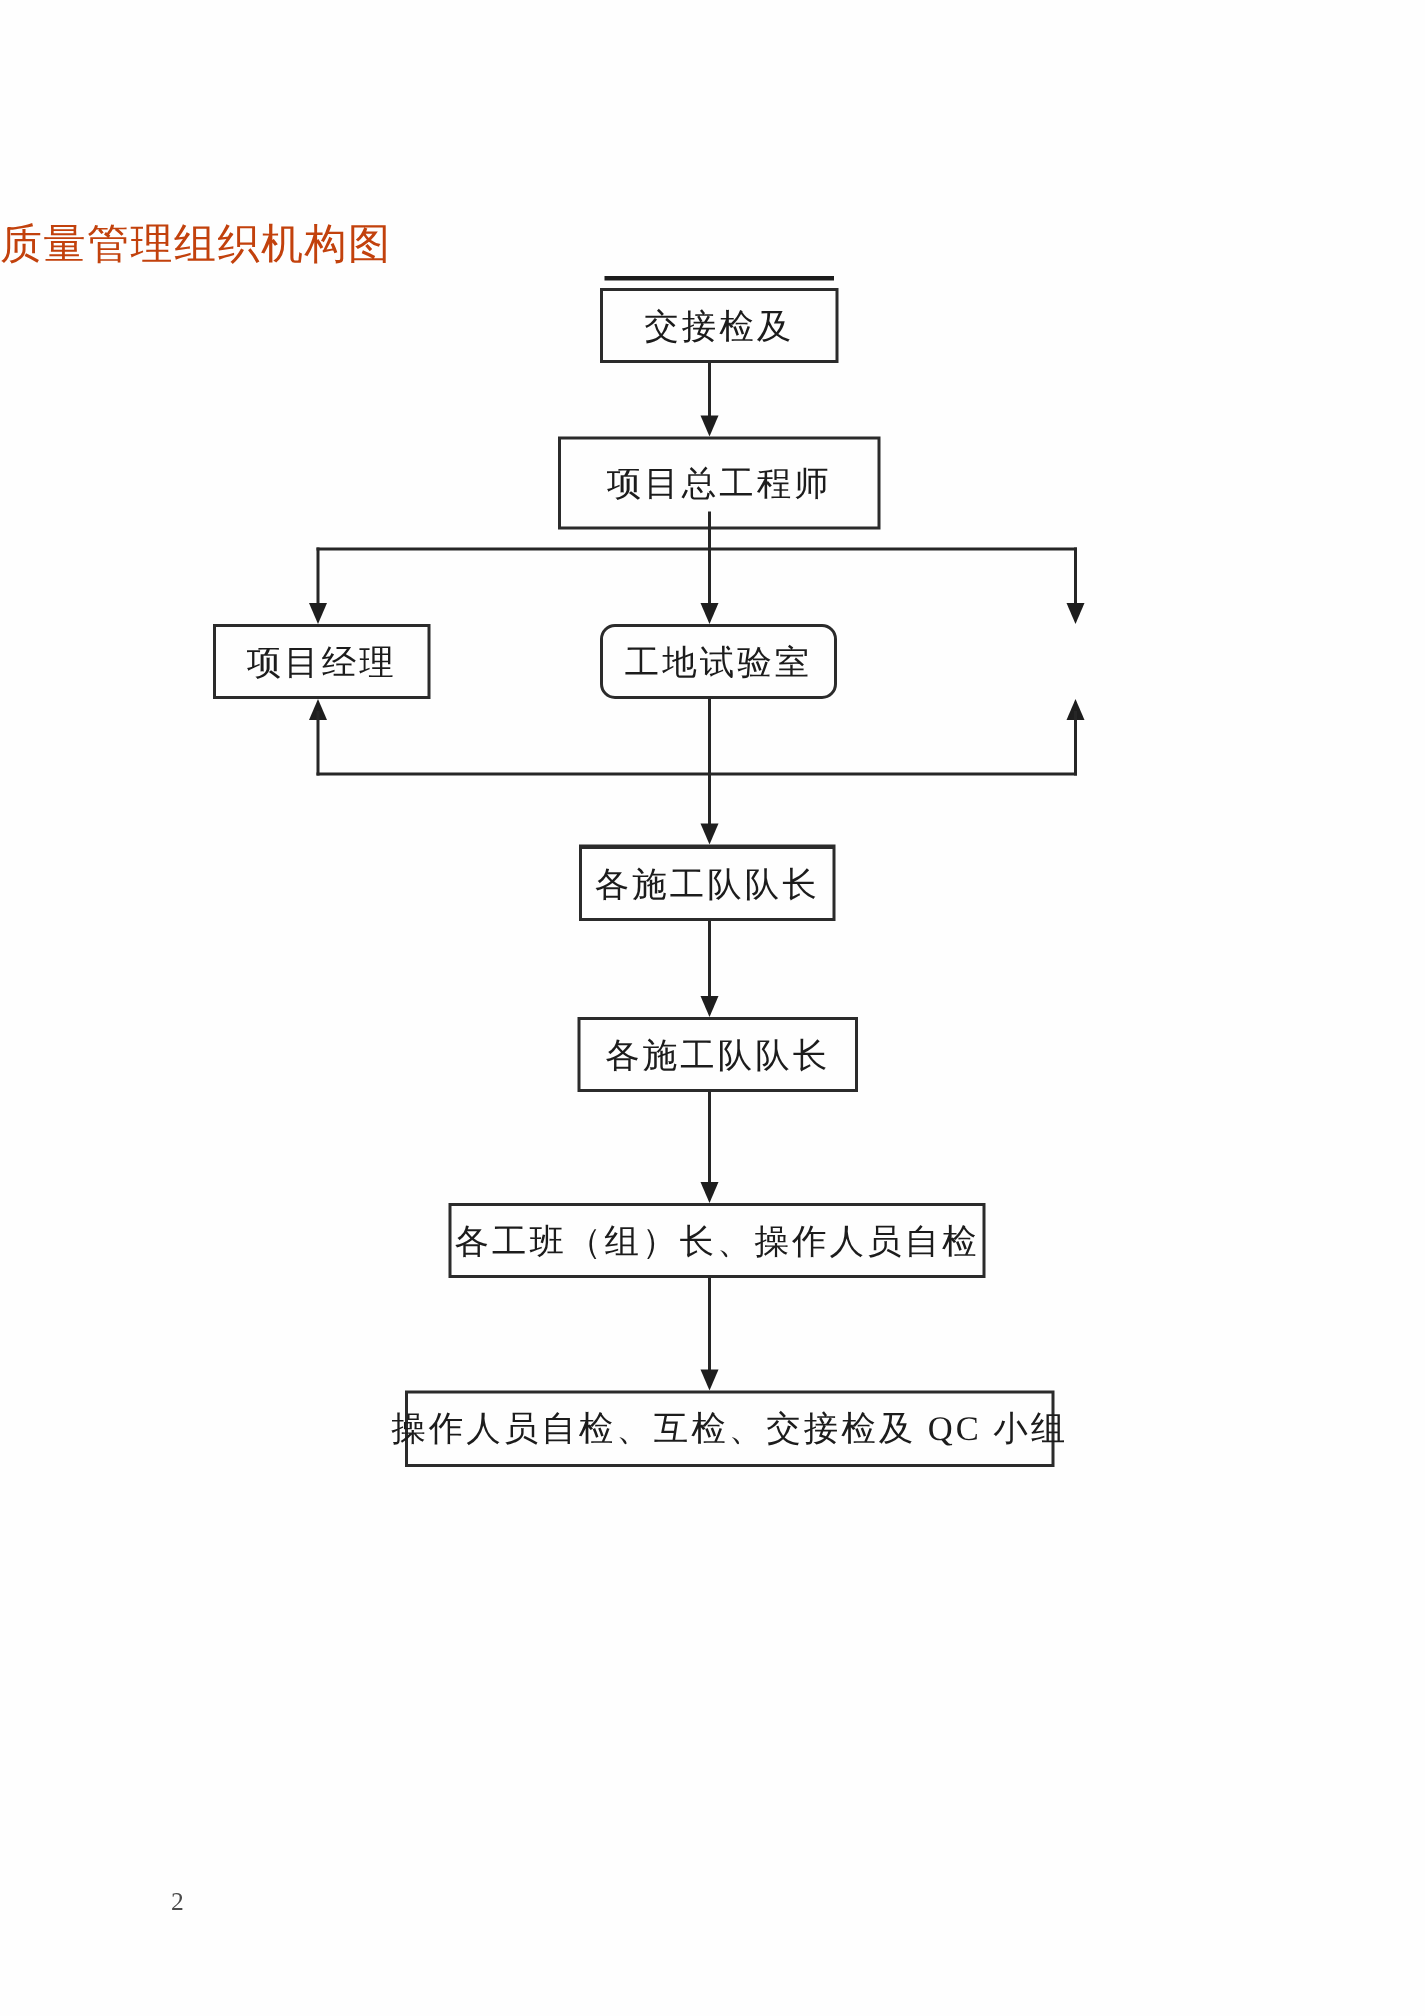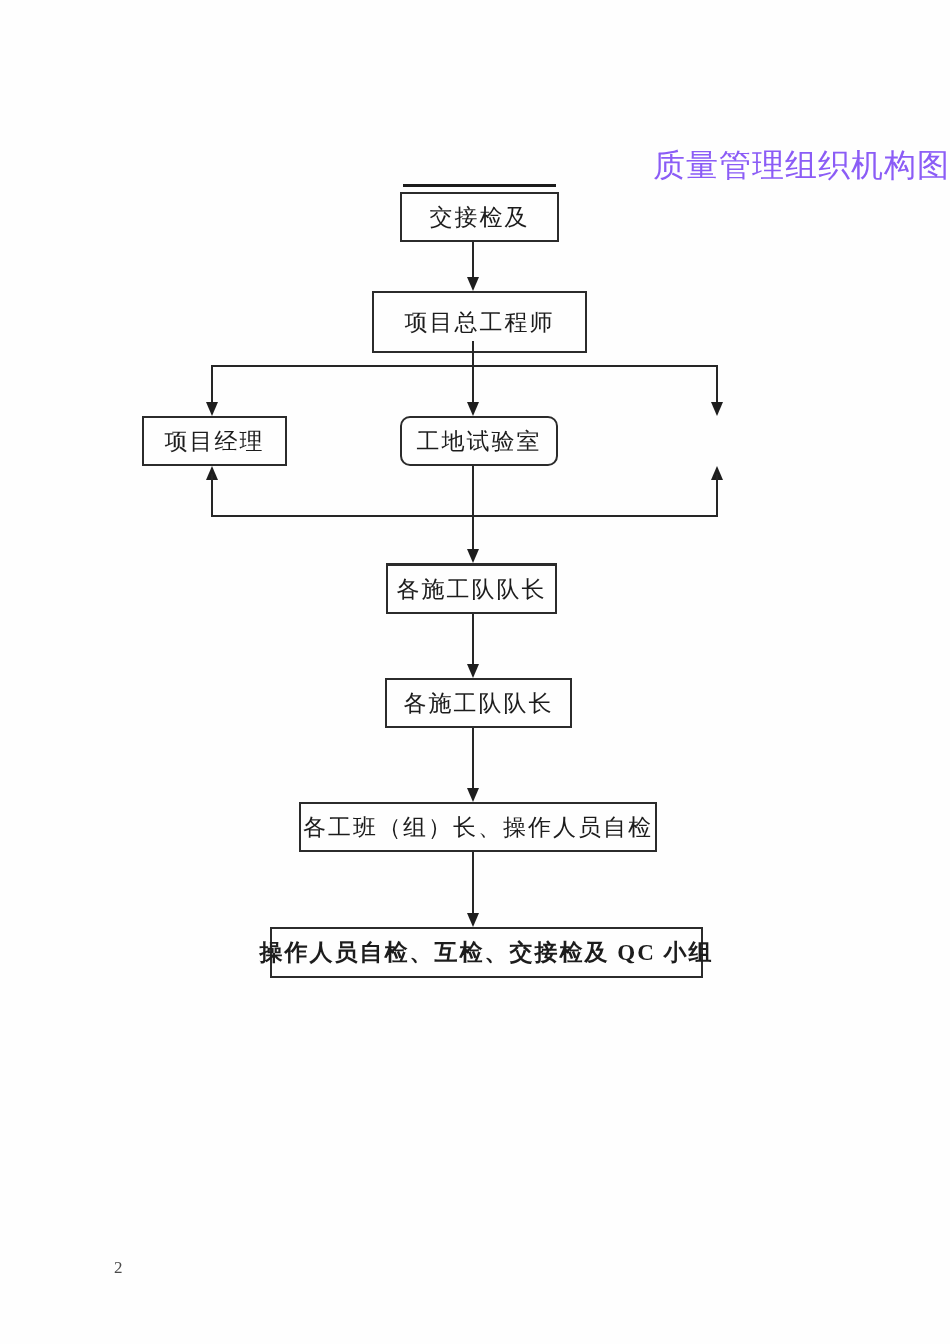--- a/index.html
+++ b/index.html
@@ -13,24 +13,24 @@
     height: 1344px;
     background: #fefefe;
     overflow: hidden;
     font-family: "Liberation Serif", "DejaVu Serif", serif;
   }
   .doc-title {
     position: absolute;
     left: 0;
     top: 144px;
     width: 950px;
-    text-align: right;
-    font-size: 32px;
+    text-align: left;
+    font-size: 28px;
     letter-spacing: 1px;
-    color: #8b5cf6;
+    color: #c2410c;
     font-weight: 400;
     white-space: nowrap;
   }
   .title-underline {
     position: absolute;
     left: 403px;
     top: 184px;
     width: 153px;
     height: 3px;
     background: #1c1c1c;
@@ -109,21 +109,21 @@
   </div>
 
   <div class="node" style="left:385px; top:678px; width:187px; height:50px;">
     <span>各施工队队长</span>
   </div>
 
   <div class="node" style="left:299px; top:802px; width:358px; height:50px;">
     <span>各工班（组）长、操作人员自检</span>
   </div>
 
-  <div class="node" style="left:270px; top:927px; width:433px; height:51px;font-weight:bold;">
+  <div class="node" style="left:270px; top:927px; width:433px; height:51px;">
     <span>操作人员自检、互检、交接检及 QC 小组</span>
   </div>
 
   <div class="vline" style="left:472px; top:242px; height:40px;"></div>
   <div class="arrow-down" style="left:467px; top:277px;"></div>
 
   <div class="vline" style="left:472px; top:341px; height:26px;"></div>
   <div class="hline" style="left:211px; top:365px; width:507px;"></div>
   <div class="vline" style="left:211px; top:365px; height:40px;"></div>
   <div class="arrow-down" style="left:206px; top:402px;"></div>

